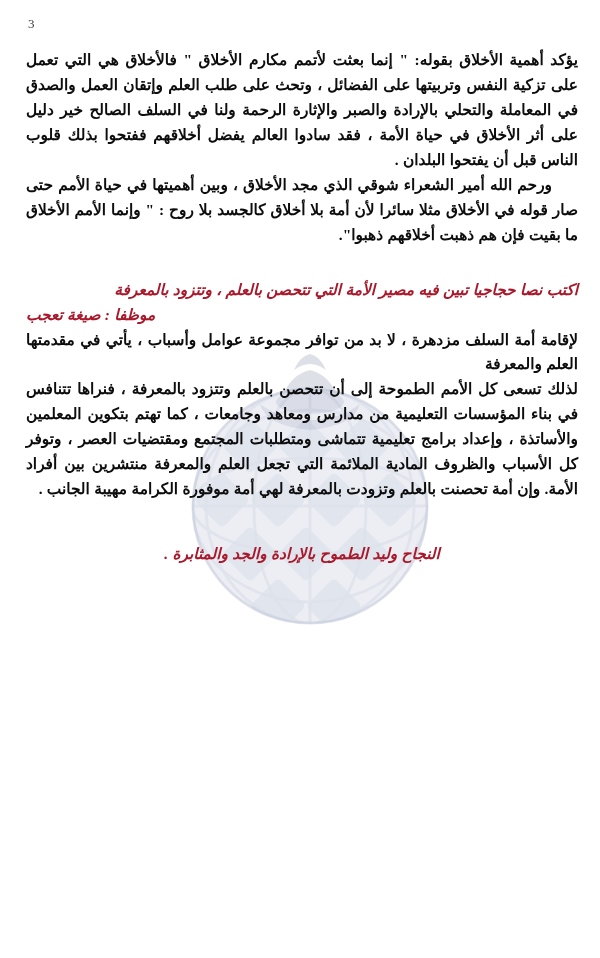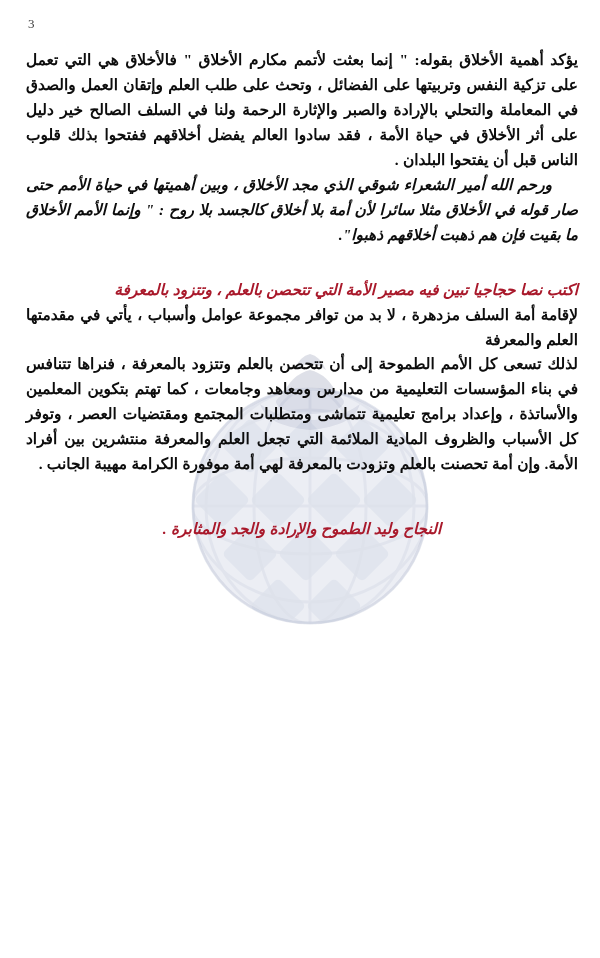--- a/index.html
+++ b/index.html
@@ -62,21 +62,21 @@
   .para {
     margin: 0;
     font-family: "Liberation Serif", "DejaVu Serif", serif;
     font-weight: bold;
     font-size: 15.4px;
     line-height: 1.62;
     color: #0d0d0d;
     letter-spacing: 0px;
     word-spacing: 0.5px;
   }
-  .para.indent { text-indent: 26px; font-style: italic; }
+  .para.indent { text-indent: 26px; }
   .para.center-last { text-align-last: center; }
 
   .para.red {
     color: #a9192b;
     font-style: italic;
   }
   .gap-lg  { height: 30px; }
   .gap-xl  { height: 40px; }
 </style>
 </head>
@@ -132,25 +132,26 @@
 
   <div class="content">
 
     <p class="para">يؤكد أهمية الأخلاق بقوله: " إنما بعثت لأتمم مكارم الأخلاق " فالأخلاق هي التي تعمل على تزكية النفس وتربيتها على الفضائل ، وتحث على طلب العلم وإتقان العمل والصدق في المعاملة والتحلي بالإرادة والصبر والإثارة الرحمة ولنا في السلف الصالح خير دليل على أثر الأخلاق في حياة الأمة ، فقد سادوا العالم يفضل أخلاقهم ففتحوا بذلك قلوب الناس قبل أن يفتحوا البلدان .</p>
 
     <p class="para indent">ورحم الله أمير الشعراء شوقي الذي مجد الأخلاق ، وبين أهميتها في حياة الأمم حتى صار قوله في الأخلاق مثلا سائرا لأن أمة بلا أخلاق كالجسد بلا روح : " وإنما الأمم الأخلاق ما بقيت فإن هم ذهبت أخلاقهم ذهبوا".</p>
 
     <div class="gap-lg"></div>
 
     <p class="para red">اكتب نصا حجاجيا تبين فيه مصير الأمة التي تتحصن بالعلم ، وتتزود بالمعرفة</p>
+    <p class="para red center-last" style="text-align-last:left;">موظفا : صيغة تعجب</p>
 
     <p class="para">لإقامة أمة السلف مزدهرة ، لا بد من توافر مجموعة عوامل وأسباب ، يأتي في مقدمتها العلم والمعرفة</p>
 
     <p class="para">لذلك تسعى كل الأمم الطموحة إلى أن تتحصن بالعلم وتتزود بالمعرفة ، فنراها تتنافس في بناء المؤسسات التعليمية من مدارس ومعاهد وجامعات ، كما تهتم بتكوين المعلمين والأساتذة ، وإعداد برامج تعليمية تتماشى ومتطلبات المجتمع ومقتضيات العصر ، وتوفر كل الأسباب والظروف المادية الملائمة التي تجعل العلم والمعرفة منتشرين بين أفراد الأمة. وإن أمة تحصنت بالعلم وتزودت بالمعرفة لهي أمة موفورة الكرامة مهيبة الجانب .</p>
 
 
     <div class="gap-xl"></div>
 
-    <p class="para red" style="text-align-last:center;">النجاح وليد الطموح والإرادة والجد والمثابرة .</p>
+    <p class="para red" style="text-align-last:center;">النجاح وليد الطموح بالإرادة والجد والمثابرة .</p>
 
   </div>
 
 </div>
 
 </body></html>

